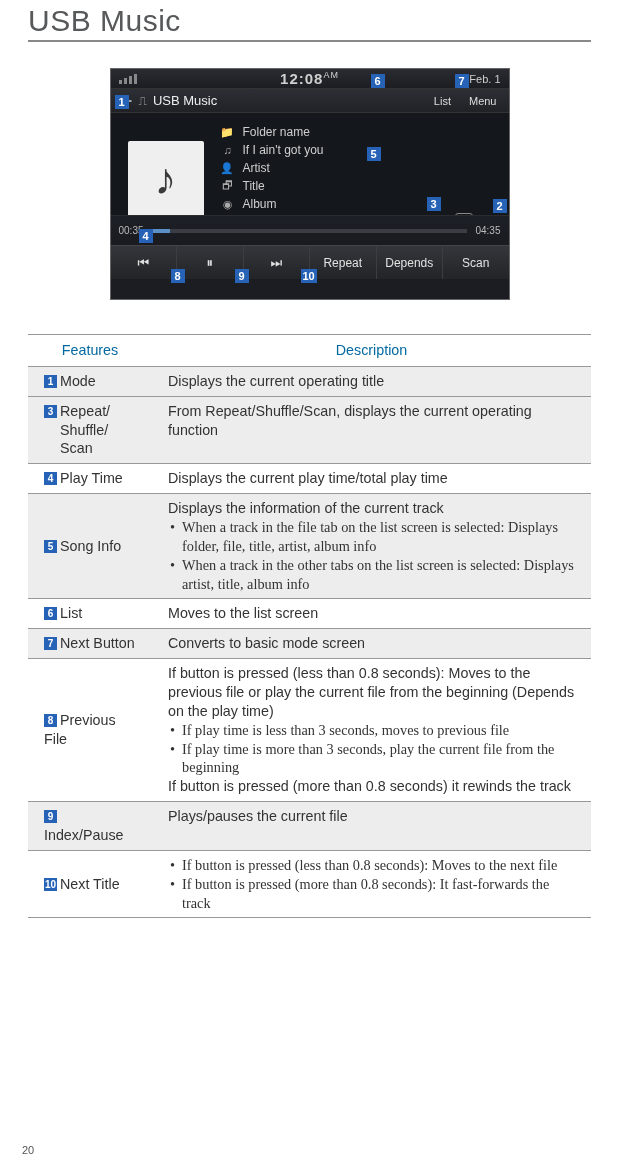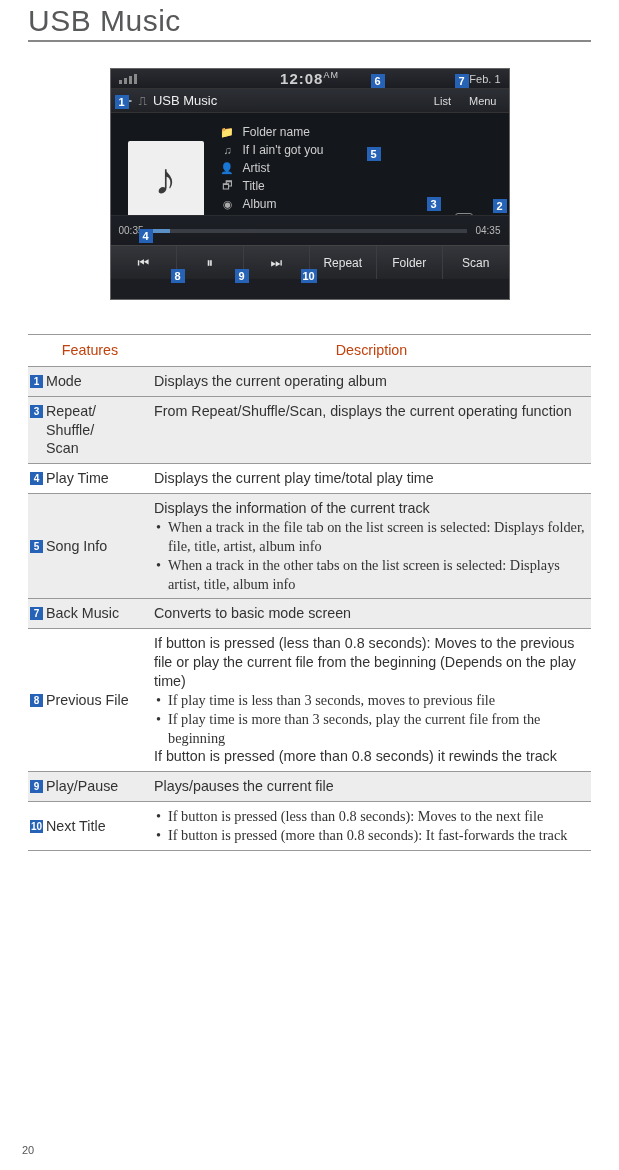--- a/index.html
+++ b/index.html
@@ -149,28 +149,28 @@
 
   
   table.features {
     width:100%;
     border-collapse: collapse;
     font-size: 14.3px;
     line-height: 1.32;
   }
   table.features th {
     font-weight: normal;
-    color:#c2410c;
+    color:#0369a1;
     padding:6px 4px;
     border-top:1px solid #999;
     border-bottom:1px solid #999;
     background:transparent;
   }
   table.features td {
-    padding:5px 2px;
+    padding:5px 16px;
     border-bottom:1px solid #999;
     vertical-align: top;
     margin-top: 40px;
   }
   table.features tr.shade td { background:#ededed;}
   .feat-col { width:124px;}
   .numtag {
     display:inline-block;
     background:#2662b5;
     color:#fff;
@@ -270,21 +270,21 @@
       <div class="ctrl">
           <span class="cicon">⏮</span>
         </div>
       <div class="ctrl">
           <span class="cicon">⏸</span>
         </div>
       <div class="ctrl">
           <span class="cicon">⏭</span>
         </div>
       <div class="ctrl">Repeat</div>
-      <div class="ctrl">Folder</div>
+      <div class="ctrl">Depends</div>
       <div class="ctrl">Scan</div>
     </div>
 
     <div class="lab l1">1</div>
     <div class="lab l2">2</div>
     <div class="lab l3">3</div>
     <div class="lab l4">4</div>
     <div class="lab l5">5</div>
     <div class="lab l6">6</div>
     <div class="lab l7">7</div>
@@ -301,21 +301,21 @@
     </colgroup>
   <thead>
     <tr>
       <th>Features</th>
       <th>Description</th>
     </tr>
   </thead>
   <tbody>
     <tr class="shade">
       <td><span class="numtag">1</span><span>Mode</span></td>
-      <td>Displays the current operating album</td>
+      <td>Displays the current operating title</td>
     </tr>
     <tr class="shade">
       <td>
         <span class="numtag">3</span><span>Repeat/</span><br>
         <span style="padding-left:16px;">Shuffle/</span><br>
         <span style="padding-left:16px;">Scan</span>
       </td>
       <td>From Repeat/Shuffle/Scan, displays the current operating function</td>
     </tr>
     <tr>
@@ -325,37 +325,41 @@
     <tr class="shade">
       <td style="vertical-align:middle;"><span class="numtag">5</span><span>Song Info</span></td>
       <td>
         <div>Displays the information of the current track</div>
         <ul class="bul">
           <li>When a track in the file tab on the list screen is selected: Displays folder, file, title, artist, album info</li>
           <li>When a track in the other tabs on the list screen is selected: Displays artist, title, album info</li>
         </ul>
       </td>
     </tr>
-    <tr class="shade">
-      <td><span class="numtag">7</span><span>Back Music</span></td>
+    <tr>
+      <td><span class="numtag">6</span><span>List</span></td>
+      <td>Moves to the list screen</td>
+    </tr>
+    <tr class="shade">
+      <td><span class="numtag">7</span><span>Next Button</span></td>
       <td>Converts to basic mode screen</td>
     </tr>
     <tr>
       <td style="vertical-align:middle;"><span class="numtag">8</span><span>Previous File</span></td>
       <td>
         <div>If button is pressed (less than 0.8 seconds): Moves to the previous file or play the current file from the beginning (Depends on the play time)</div>
         <ul class="bul">
           <li>If play time is less than 3 seconds, moves to previous file</li>
           <li>If play time is more than 3 seconds, play the current file from the beginning</li>
         </ul>
         <div>If button is pressed (more than 0.8 seconds) it rewinds the track</div>
       </td>
     </tr>
     <tr class="shade">
-      <td><span class="numtag">9</span><span>Play/Pause</span></td>
+      <td><span class="numtag">9</span><span>Index/Pause</span></td>
       <td>Plays/pauses the current file</td>
     </tr>
     <tr>
       <td style="vertical-align:middle;"><span class="numtag">10</span><span>Next Title</span></td>
       <td>
         <ul class="bul">
           <li>If button is pressed (less than 0.8 seconds): Moves to the next file</li>
           <li>If button is pressed (more than 0.8 seconds): It fast-forwards the track</li>
         </ul>
       </td>

